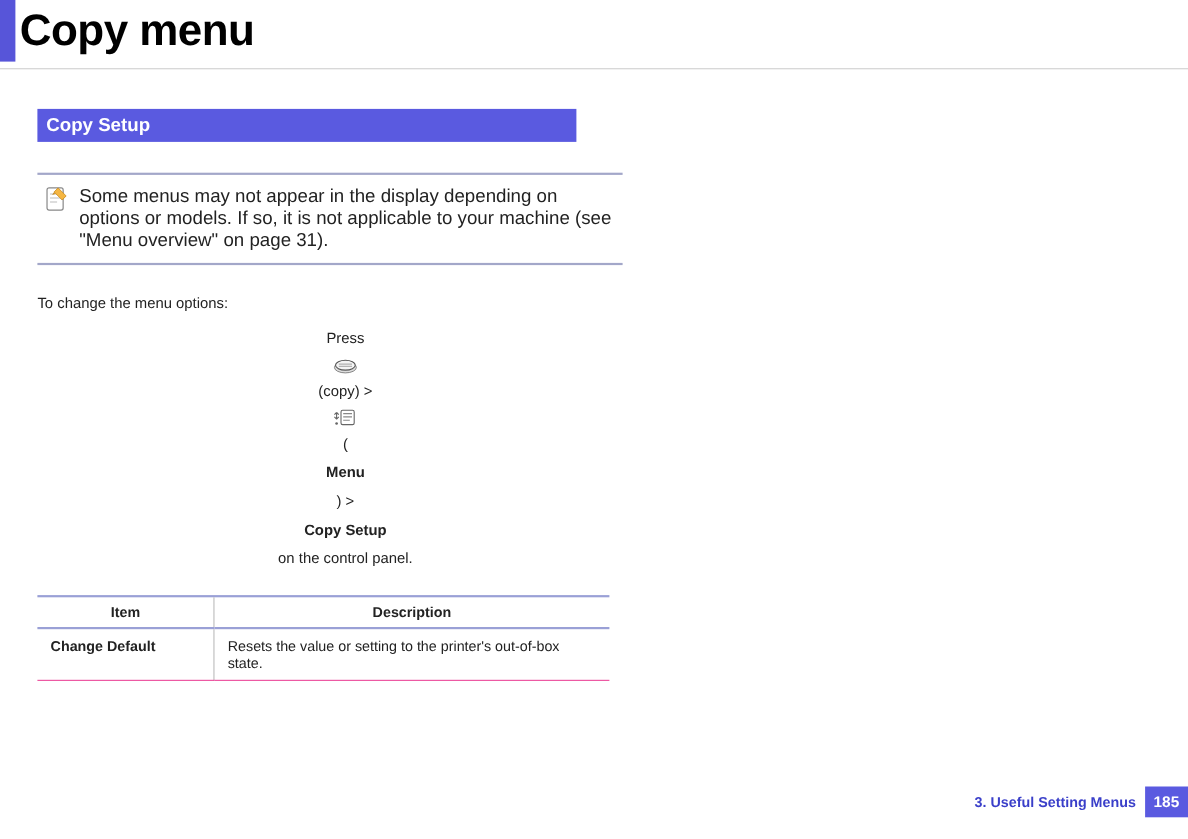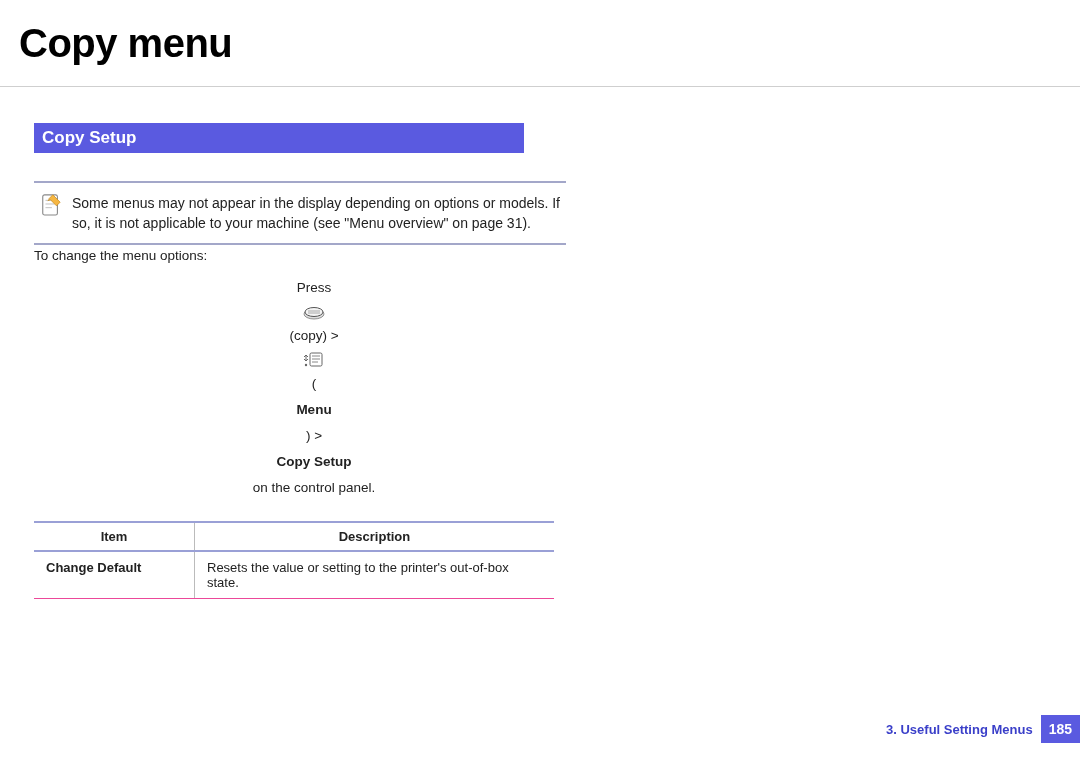--- a/index.html
+++ b/index.html
@@ -9,22 +9,21 @@
     height: 763px;
     font-family: "Segoe UI", "Helvetica Neue", Arial, sans-serif;
     color: #222;
     background: #fff;
     position: relative;
   }
   .page-title-wrap {
     display: flex;
     align-items: stretch;
     height: 56px;
-    margin: 15px;
-    flex-direction: column;
+    margin: 0;
   }
   .title-accent {
     width: 14px;
     background: #5755d9; 
   }
   .page-title {
     font-size: 40px;
     font-weight: 700;
     color: #000;
     margin: 0 0 0 4px;
@@ -66,25 +65,26 @@
     display: flex;
     align-items: flex-start;
   }
   .note-icon {
     width: 22px;
     height: 26px;
     flex: 0 0 22px;
     margin-right: 10px;
   }
   .note-text {
-    font-size: 14px;
+    font-size: 17px;
     line-height: 20px;
   }
 
   .instr {
+    margin-top: 24px;
     font-size: 13.5px;
     line-height: 22px;
   }
   .instr .mid-icon {
     display: inline-block;
     vertical-align: middle;
     width: 22px;
     height: 18px;
   }
   .instr .press-line {

